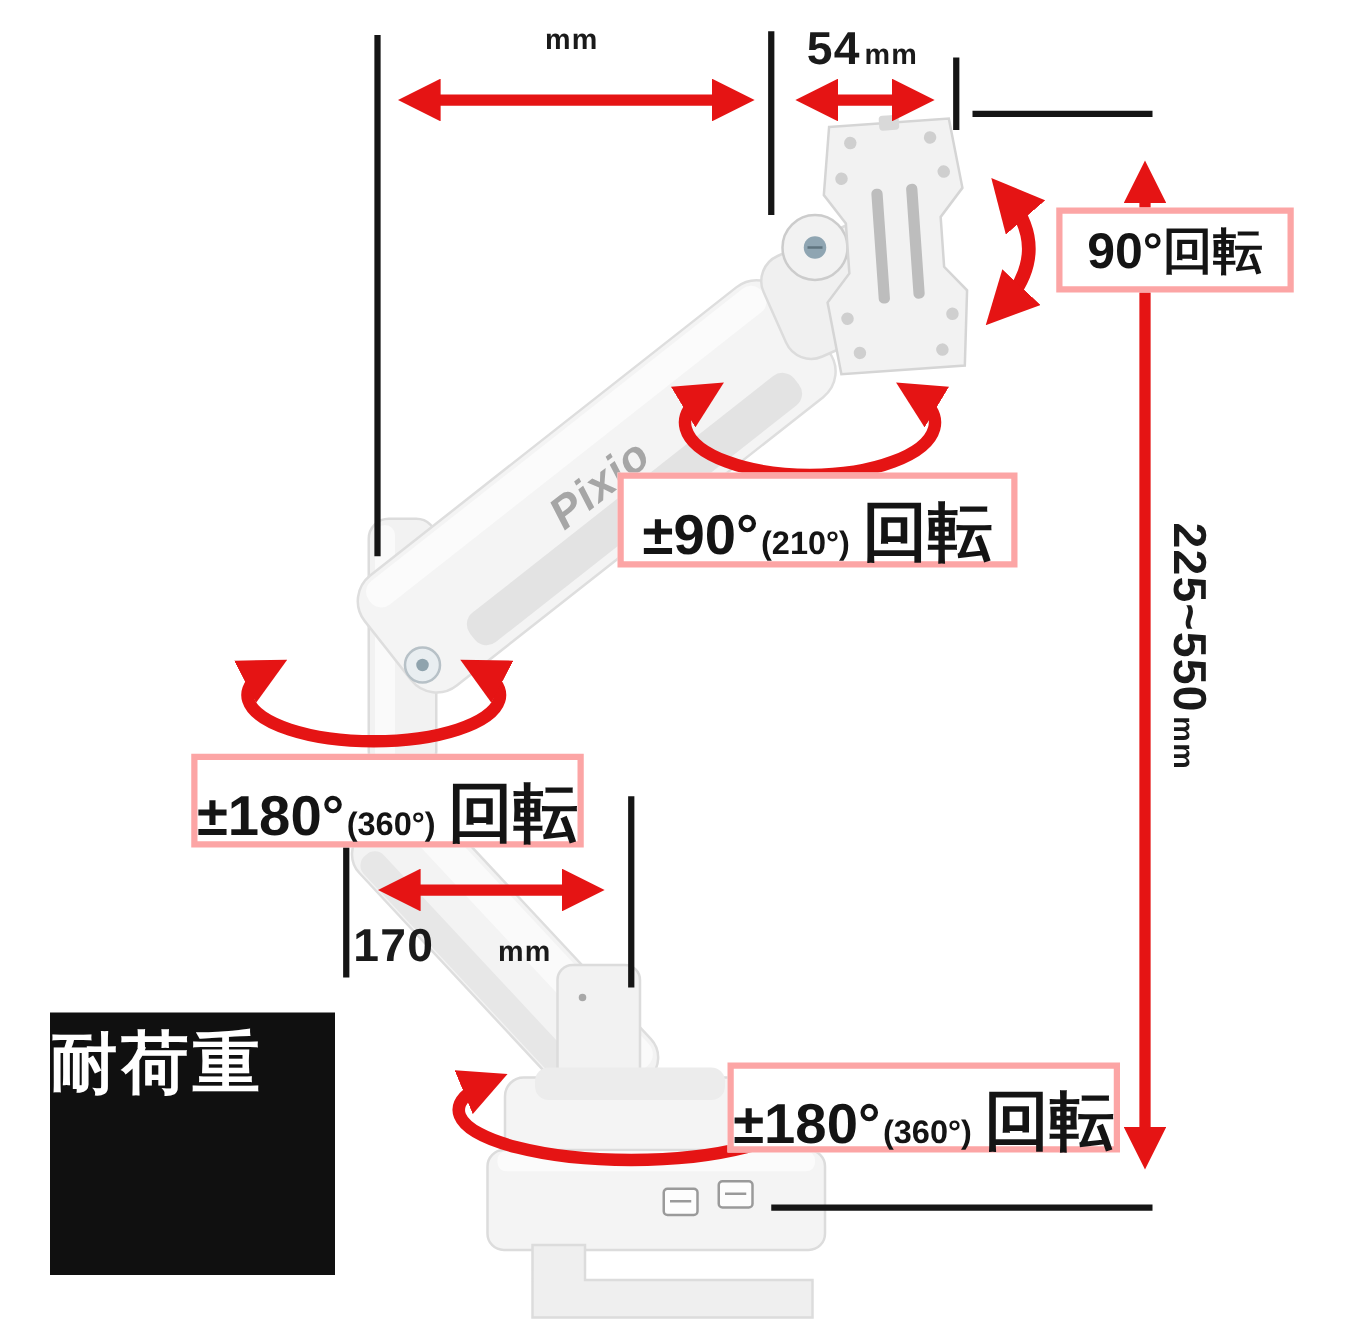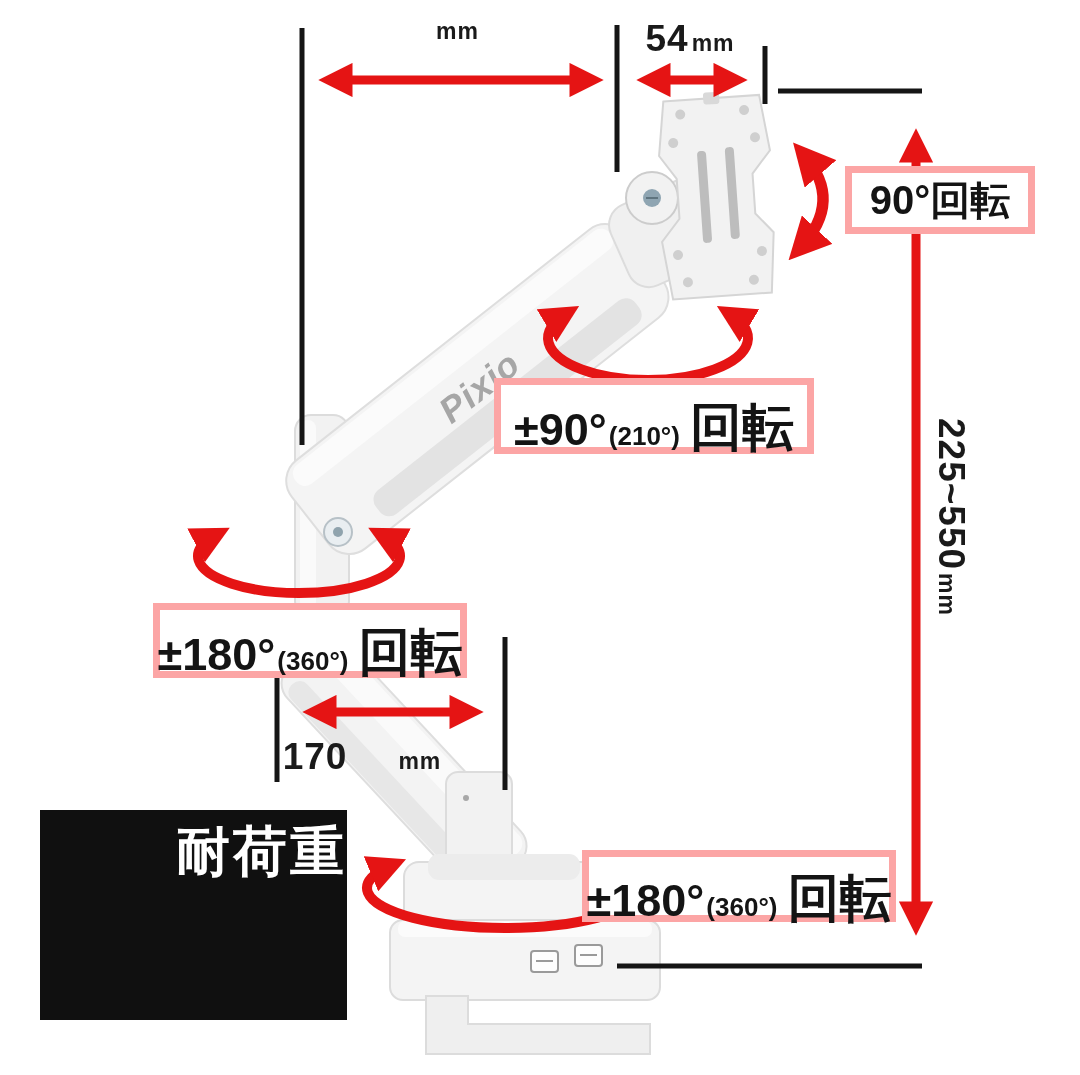--- a/index.html
+++ b/index.html
@@ -19,39 +19,39 @@
   .dim-value{font-size:37px;}
   .dim-unit{font-size:23px;margin-left:3px;}
   .dim-vertical{
     left:951px;top:517px;
     transform:translate(-50%,-50%) rotate(90deg);
     transform-origin:center;
   }
 
   
   .box-label{
-    position:absolute;background:#ffffff;border:7px solid #fca5a5;
+    position:absolute;background:#ffffff;border:5px solid #fca5a5;
     display:flex;align-items:baseline;justify-content:center;
     font-weight:bold;color:#141414;white-space:nowrap;box-sizing:border-box;
     padding:0 10px;
   }
   .box-90{left:845px;top:166px;width:190px;height:68px;align-items:center;}
   .box-90 .rot-single{font-size:40px;}
   .box-elbow{left:494px;top:378px;width:320px;height:76px;padding-top:8px;}
   .box-shoulder{left:153px;top:603px;width:314px;height:75px;padding-top:8px;}
   .box-base{left:582px;top:850px;width:314px;height:72px;padding-top:7px;}
   .rot-main{font-size:45px;text-align:center;}
   .rot-paren{font-size:26px;margin:0 4px 0 2px;}
   .rot-suffix{font-size:52px;margin-left:6px;}
 
   
   .load-badge{
-    position:absolute;left:40px;top:810px;width:307px;height:210px;
+    position:absolute;left:40px;top:810px;width:228px;height:210px;
     background:#101010;color:#ffffff;display:flex;flex-direction:column;
-    align-items:flex-end;box-sizing:border-box;gap:37px;
+    align-items:flex-start;box-sizing:border-box;gap:37px;
   }
   .badge-title{font-size:54px;font-weight:bold;margin-top:12px;letter-spacing:3px;line-height:1.1;}
   .badge-row{display:flex;align-items:baseline;margin-top:-6px;}
   .badge-value{font-size:130px;font-weight:bold;color:#d7e600;line-height:1.05;letter-spacing:-2px;}
   .badge-unit{font-size:54px;font-weight:bold;margin-left:4px;}
 </style>
 </head>
 <body>
 
 <div class="stage">

